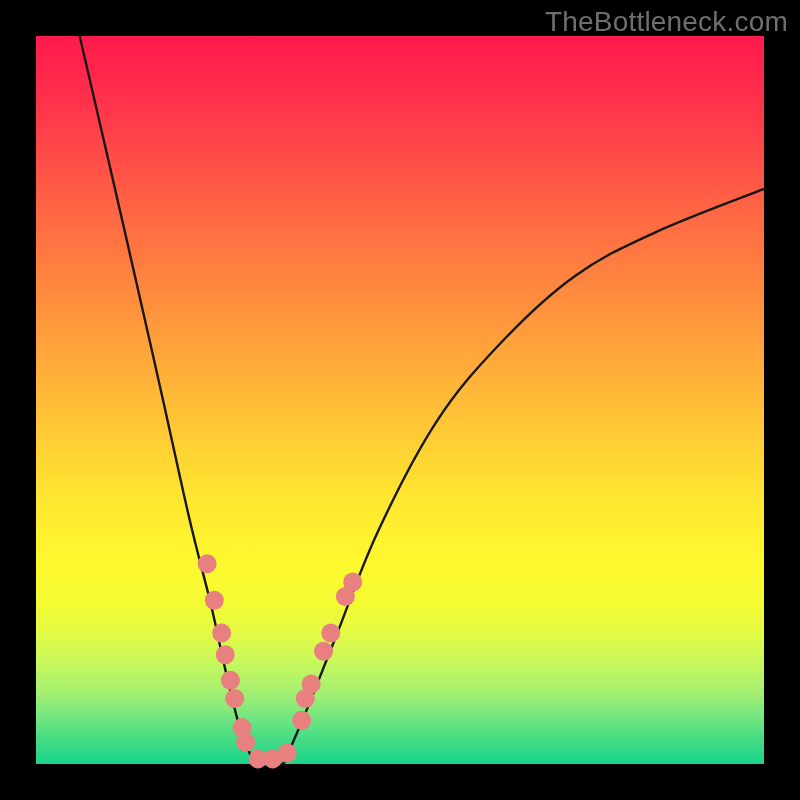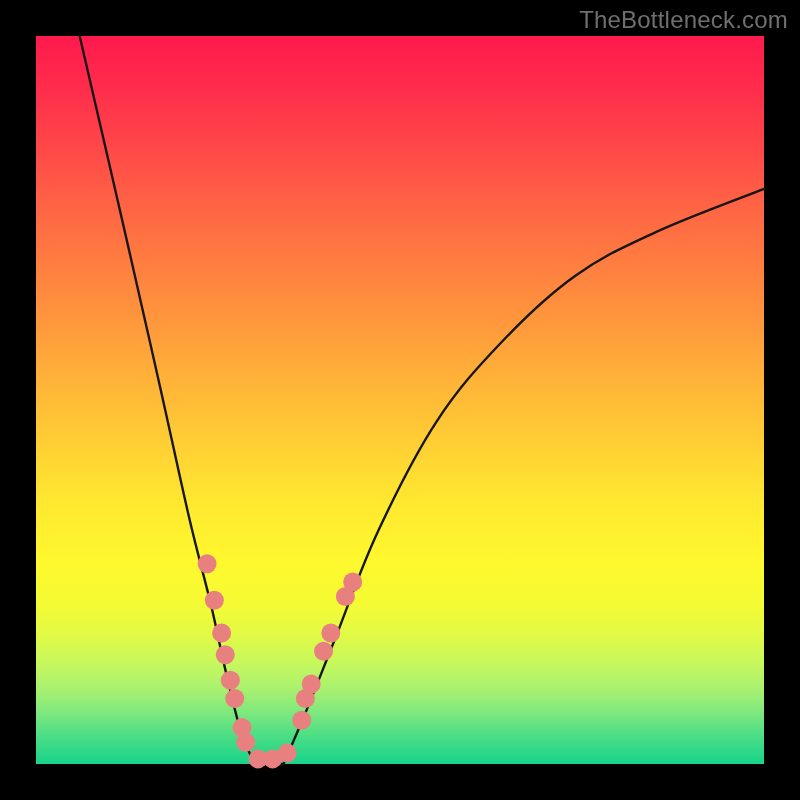--- a/index.html
+++ b/index.html
@@ -44,21 +44,21 @@
       #7de87e 93%,
       #4ede85 96%,
       #17d38a 100%
     );
   }
   .watermark {
     position: absolute;
     top: 6px;
     right: 12px;
     color: #6f6f6f;
-    font-size: 24px;
+    font-size: 28px;
     letter-spacing: 0.2px;
     font-weight: 400;
     user-select: none;
   }
   svg.curve {
     position: absolute;
     top: 0;
     left: 0;
     width: 728px;
     height: 728px;

